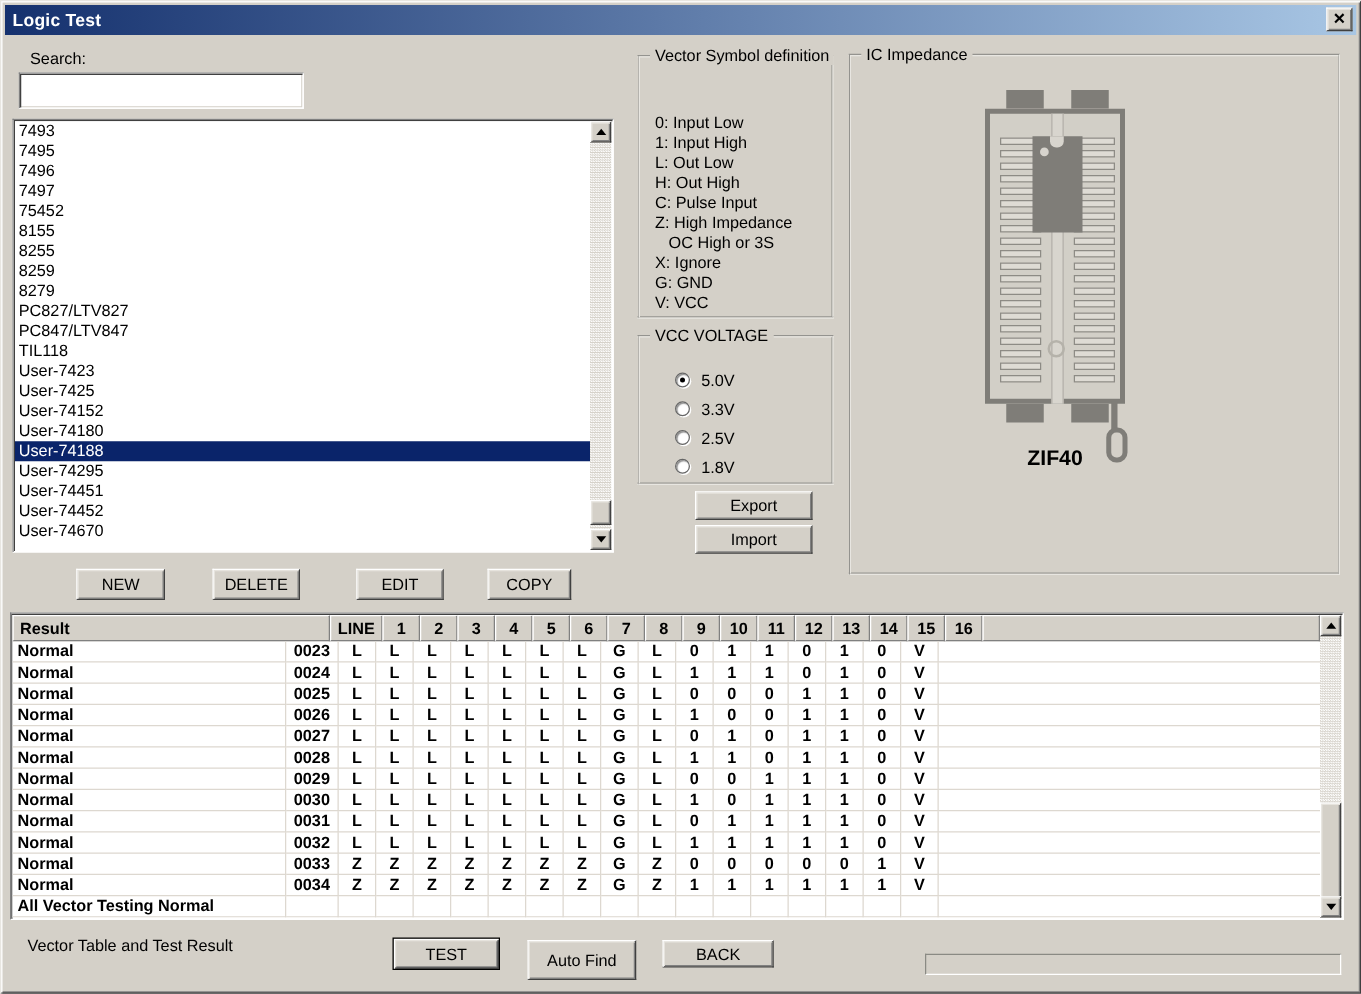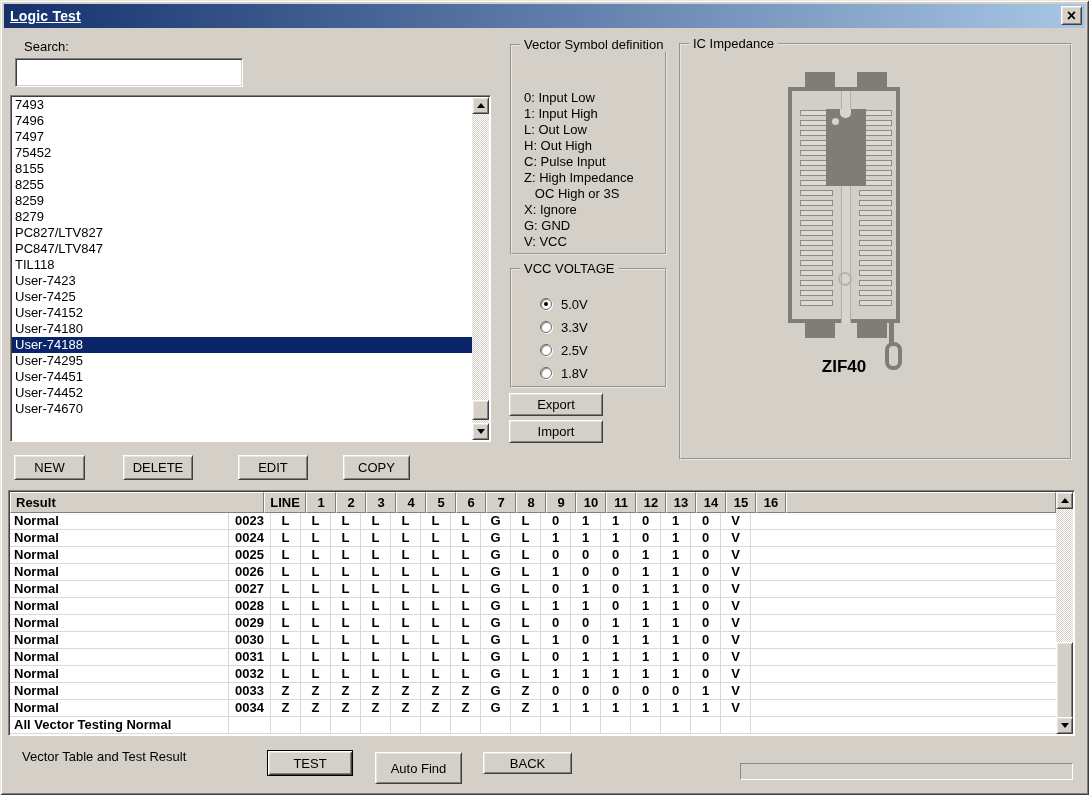--- a/index.html
+++ b/index.html
@@ -2,28 +2,28 @@
 <html><head>
 <meta charset="utf-8">
 <style>
   html,body{margin:0;padding:0;background:#c0c0c0;}
   *{box-sizing:border-box;font-family:"Liberation Sans",sans-serif;}
   .window{position:relative;width:1089px;height:795px;background:#d4d0c8;overflow:hidden;
     box-shadow:inset 1px 1px 0 #e8e6e1, inset -1px -1px 0 #404040, inset 2px 2px 0 #ffffff, inset -2px -2px 0 #808080;}
   
   .titlebar{position:absolute;left:4px;top:4px;right:4px;height:24px;
     background:linear-gradient(to right,#15316e,#a8c6e4);display:flex;align-items:center;}
-  .titlebar .title{color:#fff;font-weight:bold;font-size:14px;padding-left:6px;letter-spacing:.2px;text-decoration:underline;}
+  .titlebar .title{color:#fff;font-weight:bold;font-size:14px;padding-left:6px;letter-spacing:.2px;}
   .close-btn{position:absolute;right:3px;top:2px;width:21px;height:19px;background:#d4d0c8;
     border:1px solid;border-color:#fff #404040 #404040 #fff;box-shadow:inset 1px 1px 0 #e6e3dd,inset -1px -1px 0 #808080;
     display:flex;align-items:center;justify-content:center;font-weight:bold;font-size:16px;line-height:16px;color:#000;}
   
   .btn3d{position:absolute;background:#d4d0c8;border:1px solid;border-color:#fff #404040 #404040 #fff;
     box-shadow:inset 1px 1px 0 #e6e3dd,inset -1px -1px 0 #808080;
-    font-size:13px;color:#000;display:flex;align-items:center;justify-content:center;padding:0;}
+    font-size:13px;color:#000;display:flex;align-items:center;justify-content:center;padding:0;margin-left:47px;}
   .btn3d.default{border:1px solid #000;
     box-shadow:inset 1px 1px 0 #fff,inset -1px -1px 0 #404040,inset 2px 2px 0 #e6e3dd,inset -2px -2px 0 #808080;}
   
   .search-label{position:absolute;left:24px;top:39px;font-size:13px;color:#000;}
   .search-input{position:absolute;left:15px;top:58px;width:228px;height:29px;font-size:13px;padding:2px 4px;outline:none;
     border:1px solid;border-color:#808080 #fff #fff #808080;box-shadow:inset 1px 1px 0 #404040,inset -1px -1px 0 #d4d0c8;background:#fff;}
   
   .device-list{position:absolute;left:10px;top:95px;width:481px;height:347px;overflow:hidden;}
   .list-items{position:absolute;left:1px;top:1px;right:18px;bottom:1px;background:#fff;overflow:hidden;}
   .list-item{height:16px;line-height:16px;font-size:13px;padding-left:3px;white-space:nowrap;color:#000;}
@@ -97,20 +97,21 @@
       <span>×</span>
     </div>
   </div>
 
   <div class="search-label">Search:</div>
   <input class="search-input" value="" style="">
 
   <div class="device-list" style="border:1px solid;border-color:#808080 #fff #fff #808080;box-shadow:inset 1px 1px 0 #404040;background:#fff;">
     <div class="list-items">
         <div class="list-item">7493</div>
+        <div class="list-item">7495</div>
         <div class="list-item">7496</div>
         <div class="list-item">7497</div>
         <div class="list-item">75452</div>
         <div class="list-item">8155</div>
         <div class="list-item">8255</div>
         <div class="list-item">8259</div>
         <div class="list-item">8279</div>
         <div class="list-item">PC827/LTV827</div>
         <div class="list-item">PC847/LTV847</div>
         <div class="list-item">TIL118</div>

